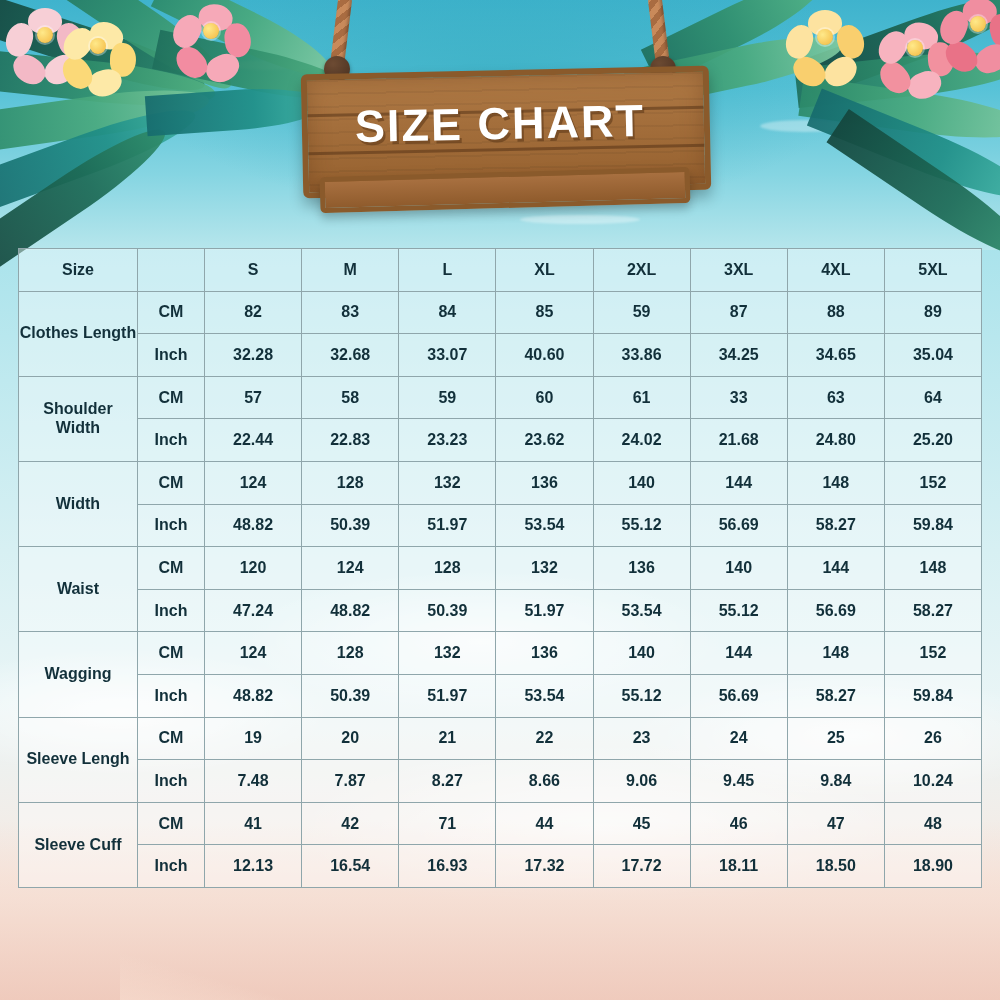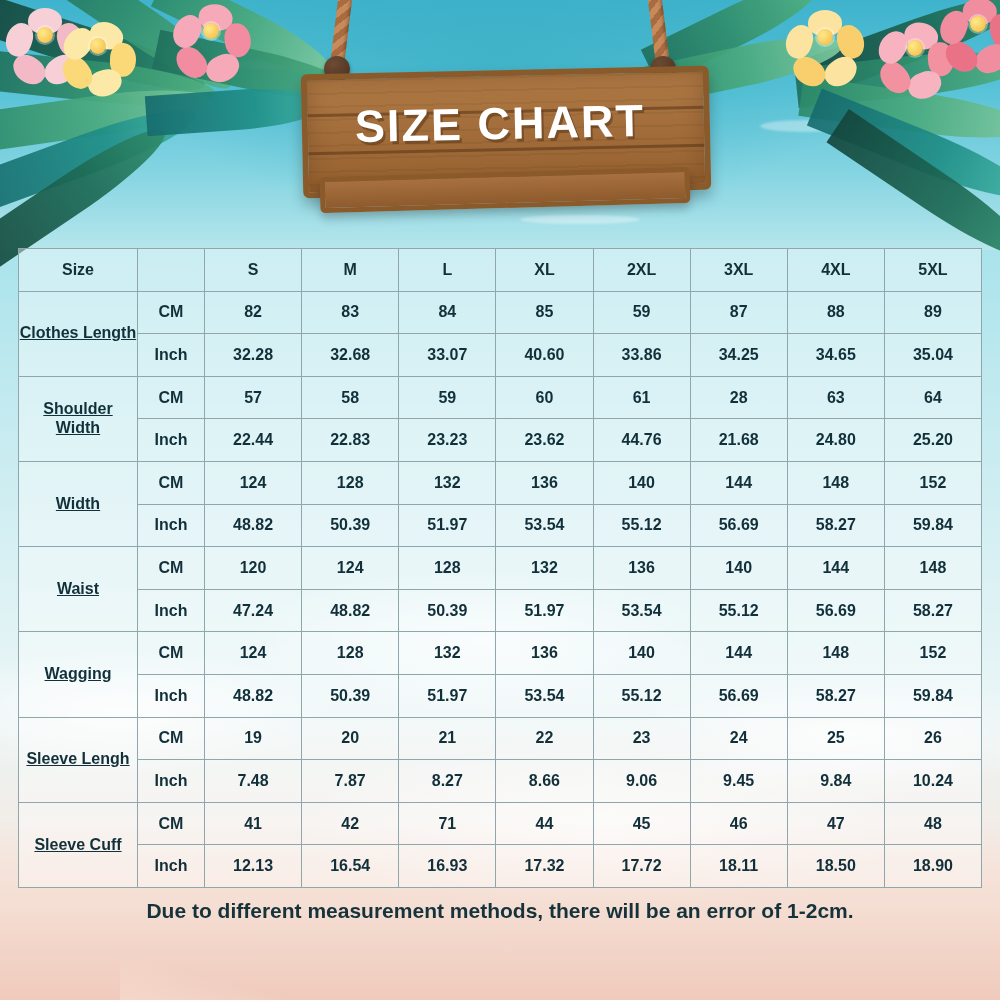--- a/index.html
+++ b/index.html
@@ -208,21 +208,20 @@
   thead th {
     background: rgba(255,255,255,.34);
     font-size: 18px;
     height: 44px;
   }
   th.row-label {
     width: 118px;
     font-size: 17px;
     line-height: 1.15;
     background: rgba(255,255,255,.26);
-    text-decoration: underline;
   }
   td.unit {
     width: 66px;
     font-size: 16px;
     background: rgba(255,255,255,.26);
   }
   thead th.corner-size { width: 118px; }
   thead th.corner-blank { width: 66px; background: rgba(255,255,255,.26); }
 
   
@@ -387,31 +386,31 @@
         </tr>
 
         <tr>
           <th class="row-label" rowspan="2">Shoulder Width</th>
           <td class="unit">CM</td>
           <td>57</td>
           <td>58</td>
           <td>59</td>
           <td>60</td>
           <td>61</td>
-          <td>28</td>
+          <td>33</td>
           <td>63</td>
           <td>64</td>
         </tr>
         <tr>
           <td class="unit">Inch</td>
           <td>22.44</td>
           <td>22.83</td>
           <td>23.23</td>
           <td>23.62</td>
-          <td>44.76</td>
+          <td>24.02</td>
           <td>21.68</td>
           <td>24.80</td>
           <td>25.20</td>
         </tr>
 
         <tr>
           <th class="row-label" rowspan="2">Width</th>
           <td class="unit">CM</td>
           <td>124</td>
           <td>128</td>
@@ -528,16 +527,15 @@
           <td>18.11</td>
           <td>18.50</td>
           <td>18.90</td>
         </tr>
 
       </tbody>
     </table>
   </div>
 
   <div class="note">
-    <div>Due to different measurement methods, there will be an error of 1-2cm.</div>
   </div>
 
 </div>
 
 </body></html>

